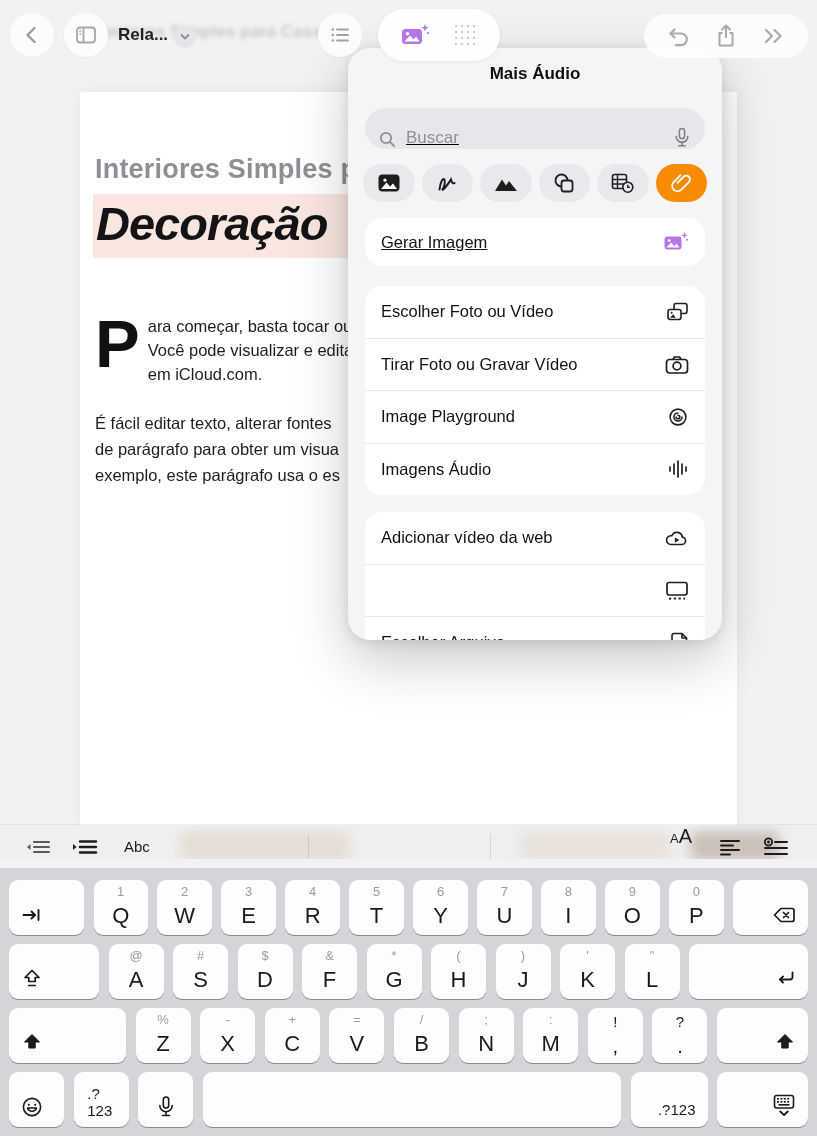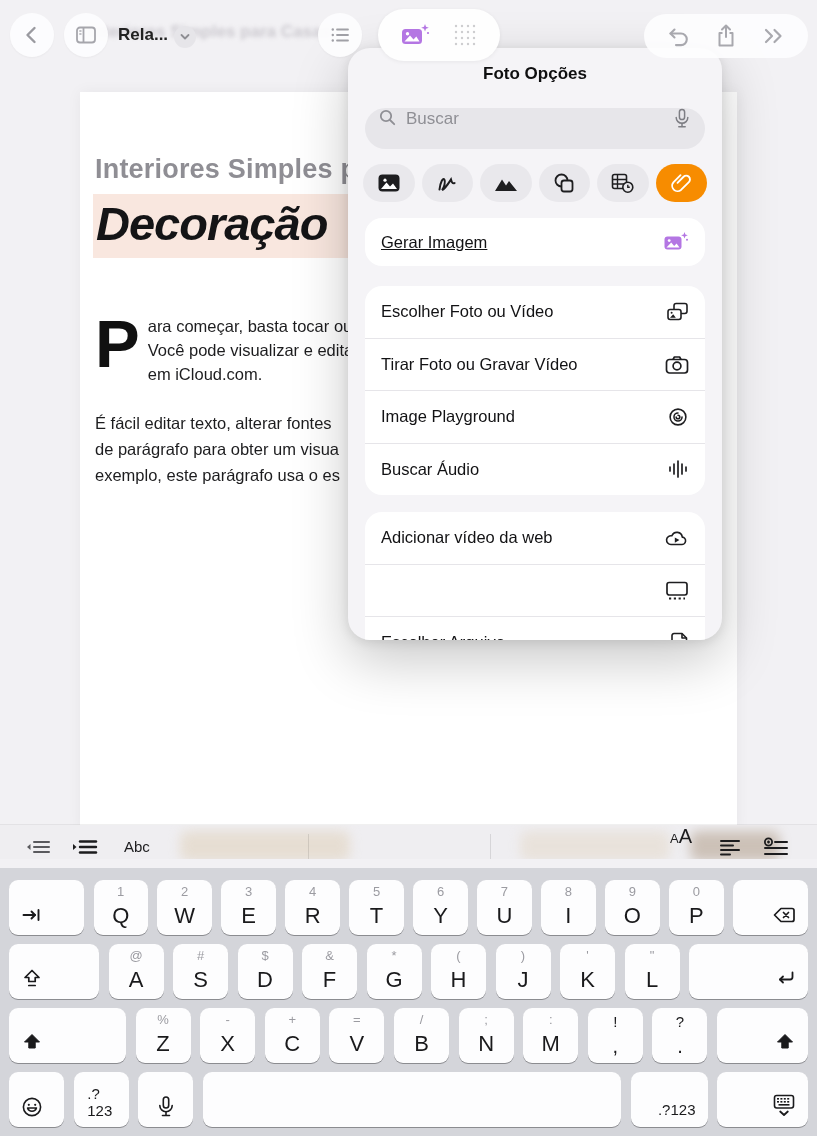--- a/index.html
+++ b/index.html
@@ -46,21 +46,21 @@
   .ph-pillow-dot{left:322px;top:108px;width:96px;height:68px;background:#f4efe6;border-radius:12px;background-image:radial-gradient(#222226 3.2px,transparent 3.8px);background-size:24px 20px;background-position:6px 5px;}
   .ph-blanket{left:418px;top:142px;width:142px;height:122px;background:repeating-linear-gradient(100deg,#9a9086 0 10px,#877d74 10px 20px);border-radius:14px;transform:rotate(4deg);}
   .ph-crate{left:468px;top:176px;width:96px;height:86px;background:#b78b55;box-shadow:inset 0 10px 0 #c79a64, inset 0 -8px 0 #a1763f;}
   .ph-basket{left:560px;top:112px;width:56px;height:58px;background:repeating-linear-gradient(0deg,#c9a369 0 8px,#ad8446 8px 16px);border-radius:10px 10px 16px 16px;}
   .ph-basket2{left:574px;top:180px;width:50px;height:70px;background:repeating-linear-gradient(0deg,#c29c61 0 7px,#a57d41 7px 14px);border-radius:8px 8px 14px 14px;}
   .ph-leaf{width:46px;height:16px;background:#49593a;border-radius:50%;}
 
   
   .popover{position:absolute;left:348px;top:48px;width:374px;height:592px;background:#f5f4f7;border-radius:22px;box-shadow:0 20px 55px rgba(0,0,0,.22),0 2px 12px rgba(0,0,0,.10);z-index:20;overflow:hidden;}
   .pop-title{position:absolute;top:16px;left:0;right:0;text-align:center;font-size:17px;font-weight:700;color:#0f0f10;}
-  .searchbar{position:absolute;top:60px;left:17px;right:17px;height:41px;background:#e7e6ea;border-radius:21px;display:flex;align-items:flex-start;padding:0 13px;box-sizing:border-box;}
+  .searchbar{position:absolute;top:60px;left:17px;right:17px;height:41px;background:#e7e6ea;border-radius:21px;display:flex;align-items:flex-end;padding:0 13px;box-sizing:border-box;text-decoration:underline;}
   .searchbar input{flex:1;border:0;background:transparent;outline:none;font-size:17px;color:#3c3c40;margin-left:7px;font-family:inherit;}
   .searchbar input::placeholder{color:#8f8f95;}
   .tabs{position:absolute;top:116px;left:15px;right:15px;display:flex;gap:7px;}
   .tab{flex:1;height:38px;border-radius:19px;background:#e9e8ec;display:flex;align-items:center;justify-content:center;}
   .tab.selected{background:#F78C00;}
   .gen-card{position:absolute;top:170px;left:17px;right:17px;height:48px;background:#fff;border-radius:17px;display:flex;align-items:center;padding:0 16px;box-sizing:border-box;font-size:16.5px;color:#121214;text-decoration:underline;}
   .menu-card{position:absolute;left:17px;right:17px;background:#fff;border-radius:17px;overflow:hidden;}
   .card1{top:238px;}
   .card2{top:464px;height:170px;}
   .menu-row{height:51.5px;display:flex;align-items:center;padding:0 16px;font-size:16.5px;color:#121214;position:relative;}
@@ -139,21 +139,21 @@
     <div class="ph-blanket"></div>
     <div class="ph-crate"></div>
     <div class="ph-basket"></div>
     <div class="ph-basket2"></div>
     <div class="ph-leaf" style="left:588px;top:120px;transform:rotate(-40deg);"></div>
     <div class="ph-leaf" style="left:596px;top:158px;transform:rotate(-70deg);"></div>
     <div class="ph-leaf" style="left:580px;top:196px;transform:rotate(-25deg);"></div>
   </div>
 
   <div class="popover">
-    <div class="pop-title">Foto Opções</div>
+    <div class="pop-title">Mais Áudio</div>
 
     <div class="searchbar">
       <svg width="19" height="19" viewBox="0 0 19 19">
           <circle cx="8" cy="8" r="5.2" fill="none" stroke="#8f8f95" stroke-width="1.8"></circle>
           <line x1="12" y1="12" x2="16.2" y2="16.2" stroke="#8f8f95" stroke-width="1.8" stroke-linecap="round"></line>
         </svg>
       <input type="text" placeholder="Buscar" style="">
       <svg width="20" height="22" viewBox="0 0 20 22">
           <rect x="7.4" y="1.5" width="5.2" height="10" rx="2.6" fill="none" stroke="#7e7e84" stroke-width="1.5"></rect>
           <path d="M4.2 9.5 a5.8 5.8 0 0 0 11.6 0" fill="none" stroke="#7e7e84" stroke-width="1.5" stroke-linecap="round"></path>
@@ -243,21 +243,21 @@
         <span>Image Playground</span>
         <span class="row-icon">
           <svg width="22" height="22" viewBox="0 0 24 24">
               <circle cx="12" cy="12" r="8.6" fill="none" stroke="#1e1e20" stroke-width="1.7"></circle>
               <path d="M12 7.6 a4.4 4.4 0 1 0 4.4 4.4" fill="none" stroke="#1e1e20" stroke-width="1.7" stroke-linecap="round"></path>
               <path d="M12 10 a2 2 0 1 1 -2 2" fill="none" stroke="#1e1e20" stroke-width="1.7" stroke-linecap="round"></path>
             </svg>
         </span>
       </div>
       <div class="menu-row">
-        <span>Buscar Áudio</span>
+        <span>Imagens Áudio</span>
         <span class="row-icon">
           <svg width="22" height="22" viewBox="0 0 22 22">
               <g stroke="#1e1e20" stroke-width="1.7" stroke-linecap="round">
                 <line x1="3" y1="9" x2="3" y2="13"></line>
                 <line x1="7" y1="6" x2="7" y2="16"></line>
                 <line x1="11" y1="3" x2="11" y2="19"></line>
                 <line x1="15" y1="6" x2="15" y2="16"></line>
                 <line x1="19" y1="9" x2="19" y2="13"></line>
               </g>
             </svg>

